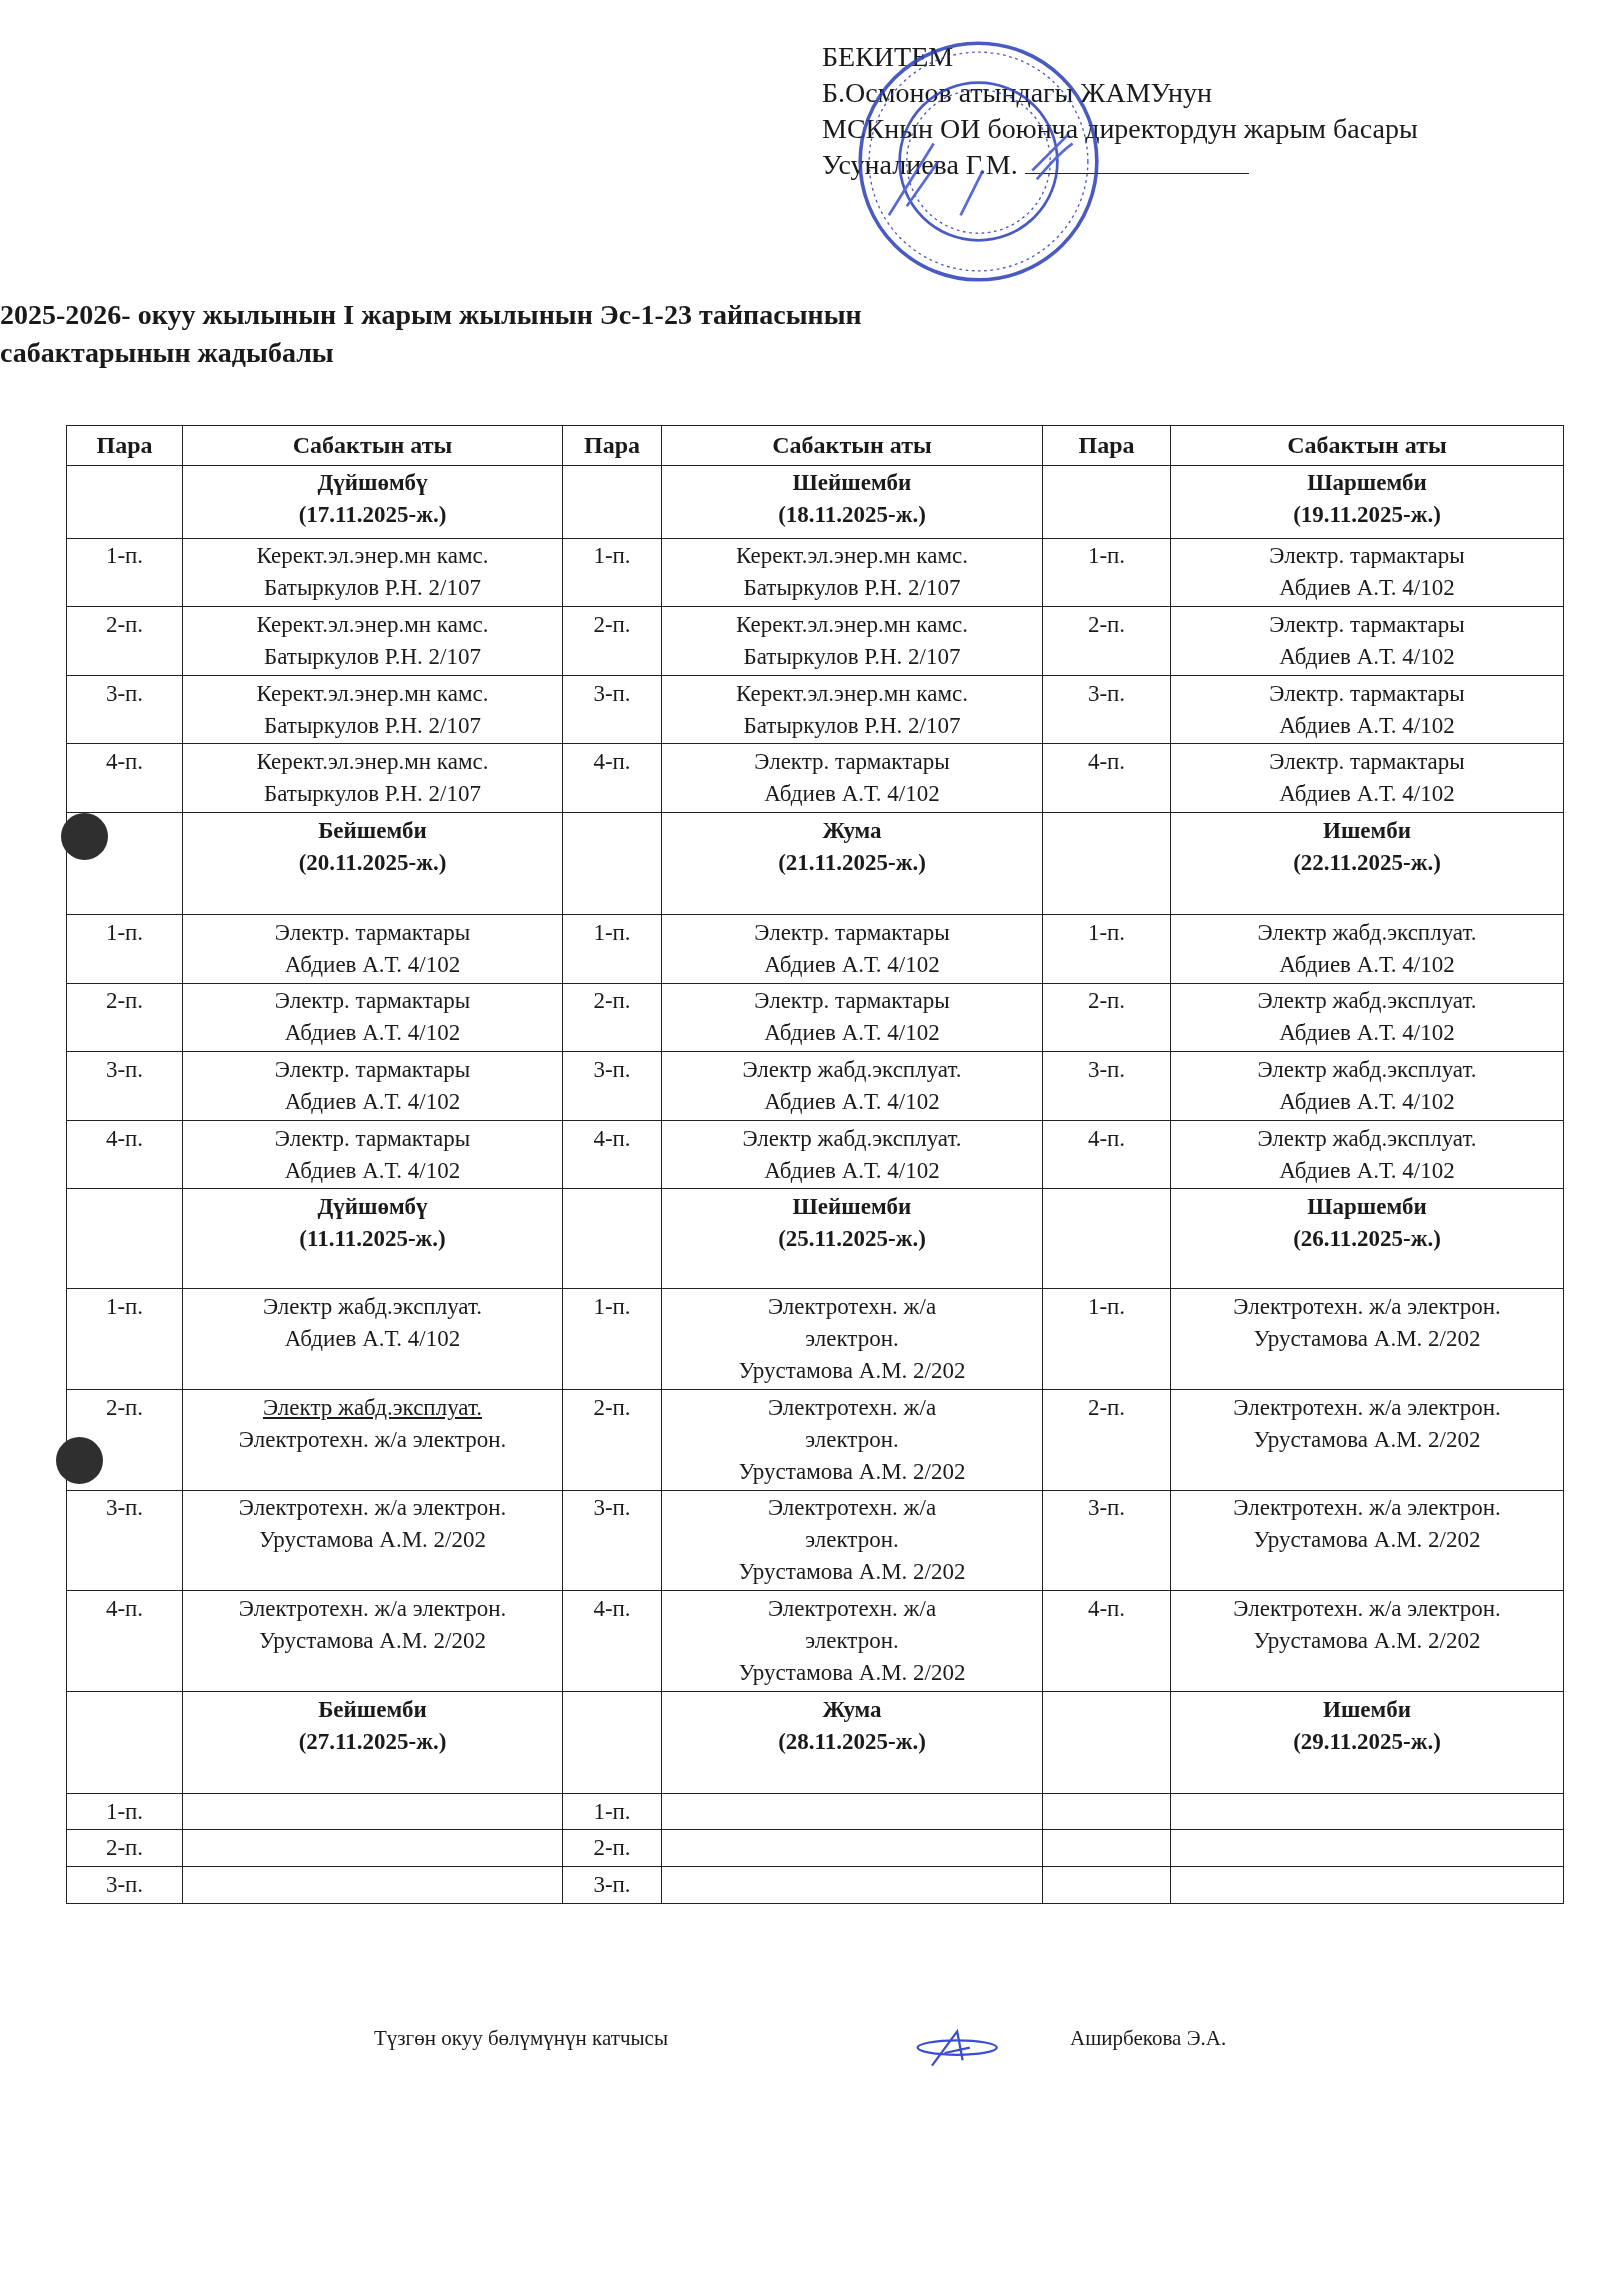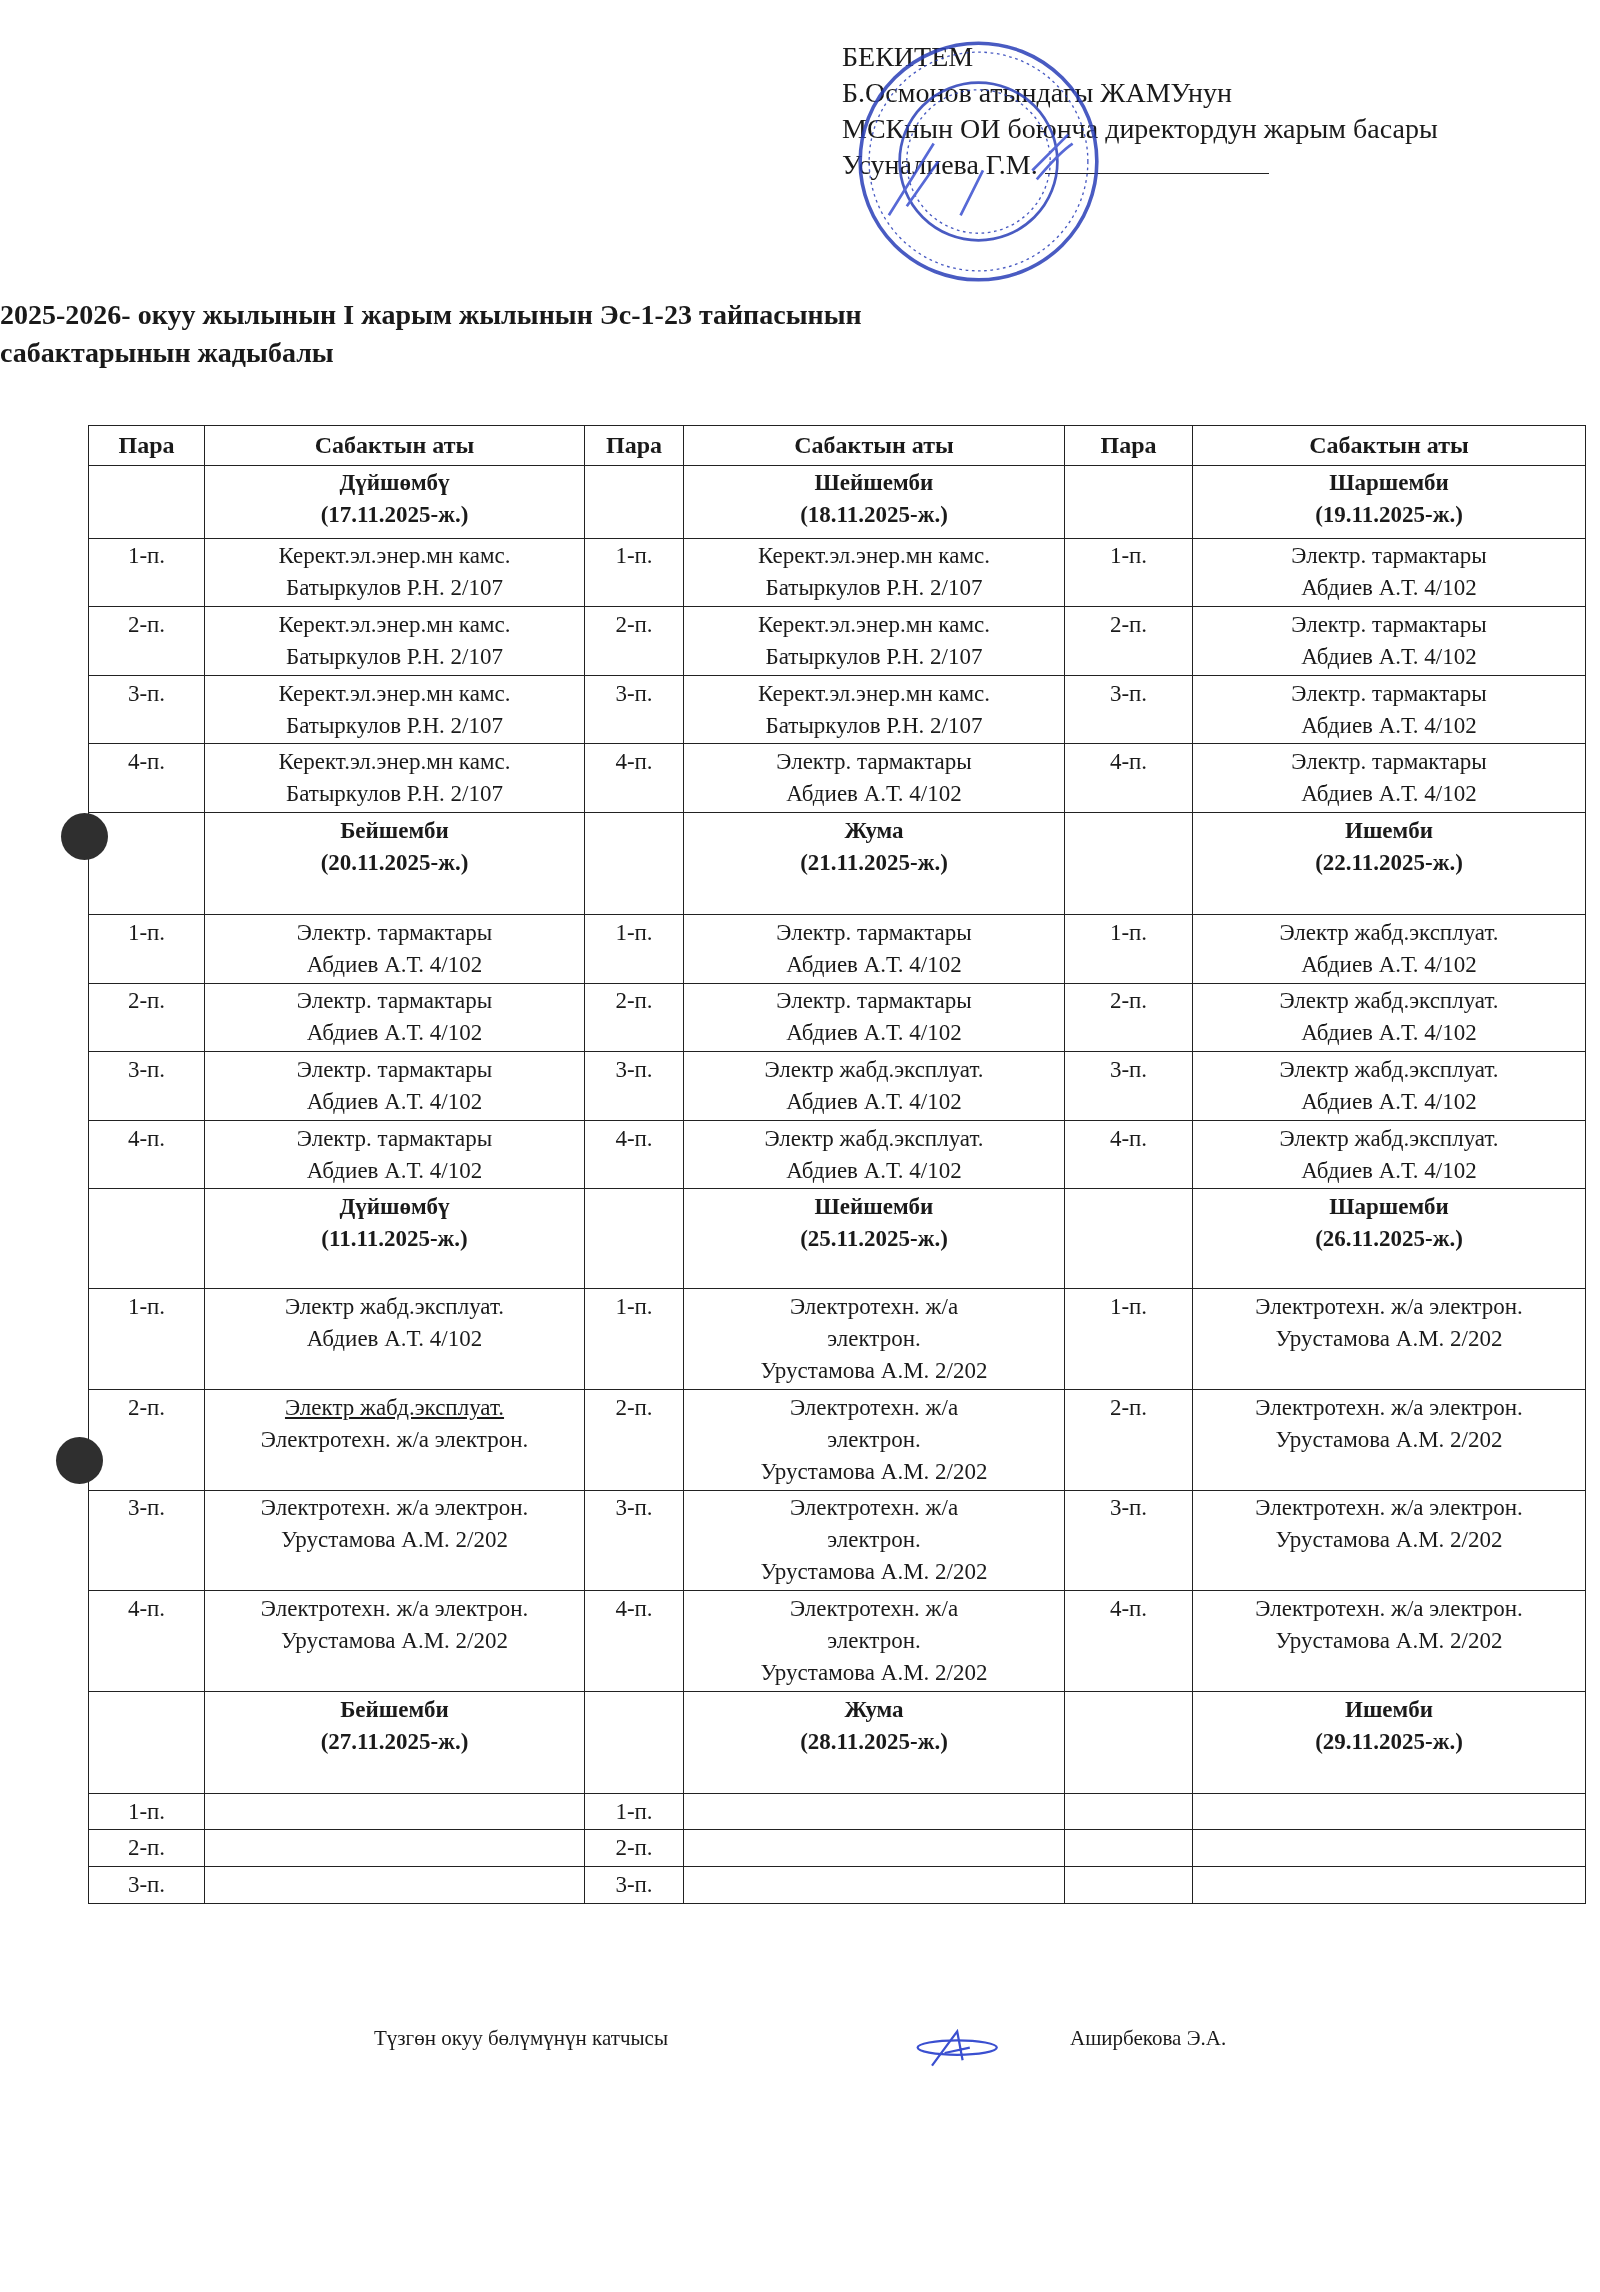--- a/index.html
+++ b/index.html
@@ -1,28 +1,28 @@
 <!DOCTYPE html>
 <html style="font-size:14.3px"><head>
 <meta charset="utf-8">
 <style>
   html, body { margin: 0; padding: 0; background: #ffffff; }
   body { width: 1600px; height: 2293px; position: relative; overflow: hidden;
          font-family: "Liberation Serif", "DejaVu Serif", serif; color: #1a1a1a; }
 
   .approval { position: absolute; left: 822px; top: 39px; font-size: 28px; line-height: 36px; z-index: 1; }
-  .approval div { white-space: nowrap; margin-left: 20px; }
+  .approval div { white-space: nowrap; }
   .sig-line { display: inline-block; border-bottom: 1.8px solid #222; vertical-align: baseline; }
 
   .stamp { position: absolute; left: 853px; top: 36px; width: 251px; height: 251px; z-index: 2; pointer-events: none; opacity: 0.85; }
 
   .title { position: absolute; left: 0; width: 1600px; top: 296px; 
            font-weight: bold; font-size: 28px; line-height: 38px; }
 
-  table.sched { position: absolute; left: 88px; top: 425px; border-collapse: collapse; width: 1496px; table-layout: fixed; border-radius: 10px; }
+  table.sched { position: absolute; left: 66px; top: 425px; border-collapse: collapse; width: 1496px; table-layout: fixed; border-radius: 10px; }
   table.sched td, table.sched th { border: 1.8px solid #222; text-align: center; vertical-align: top;
            padding: 1.8px 3.6px; font-size: 23px; line-height: 32px; }
   table.sched th { font-weight: bold; height: 35px; vertical-align: middle; font-size: 24px; }
   .para { font-size: 24px; }
   .dayhead td { font-weight: bold; font-size: 24px; vertical-align: bottom; line-height: 30px; padding-bottom: 3.6px; }
   .r-a { height: 64px; }
   .r-b { height: 100px; }
   .r-c { height: 33px; }
   .r-c td { padding-top: 0; padding-bottom: 0; line-height: 34px; }
   .u { text-decoration: underline; }

